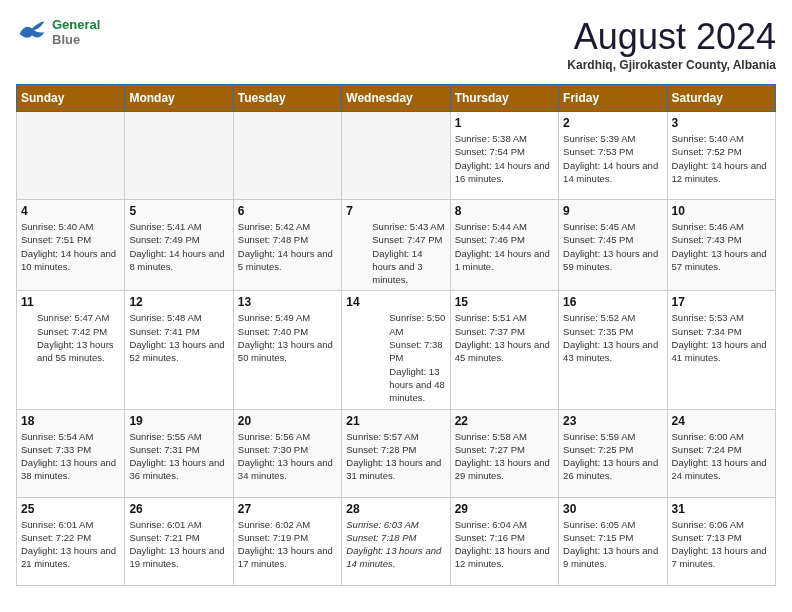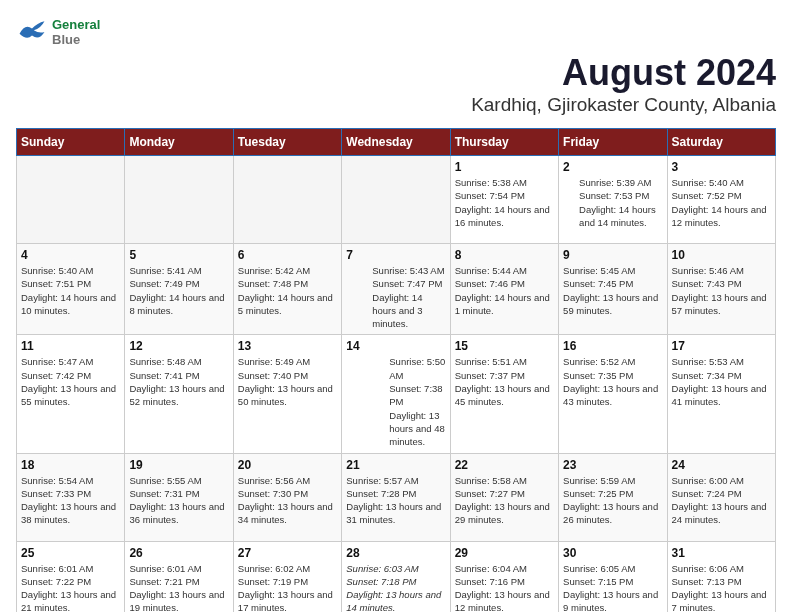--- a/index.html
+++ b/index.html
@@ -23,35 +23,35 @@
     }
     .logo-bird {
       width: 32px;
       height: 32px;
     }
     .title-area {
       text-align: right;
     }
     .month-title {
       font-size: 36px;
+      font-weight: normal;
+      color: #1a1a2e;
+    }
+    .subtitle {
+      font-size: 12px;
+      color: #333;
       font-weight: bold;
-      color: #1a1a2e;
-      margin-top: 36px;
-    }
-    .subtitle {
-      font-size: 19px;
-      color: #333;
     }
     .calendar {
       width: 100%;
       border-collapse: collapse;
       table-layout: fixed;
     }
     .calendar th {
-      background: #7f1d1d;
+      background: #a16207;
       color: #fff;
       font-size: 12px;
       font-weight: bold;
       padding: 6px 4px;
       text-align: left;
       border: 1px solid #2a6db5;
     }
     .calendar td {
       border: 1px solid #ccc;
       vertical-align: top;
@@ -121,21 +121,21 @@
         <td class="empty"></td>
         <td class="empty"></td>
         <td>
           <div class="day-num">1</div>
           <div class="day-info" style="white-space: pre-line;">Sunrise: 5:38 AM
 Sunset: 7:54 PM
 Daylight: 14 hours and 16 minutes.</div>
         </td>
         <td>
           <div class="day-num">2</div>
-          <div class="day-info" style="white-space: pre-line; margin-left: 16px;">Sunrise: 5:39 AM
+          <div class="day-info" style="white-space: pre-line;">Sunrise: 5:39 AM
 Sunset: 7:53 PM
 Daylight: 14 hours and 14 minutes.</div>
         </td>
         <td>
           <div class="day-num">3</div>
           <div class="day-info" style="white-space: pre-line;">Sunrise: 5:40 AM
 Sunset: 7:52 PM
 Daylight: 14 hours and 12 minutes.</div>
         </td>
       </tr>
@@ -179,21 +179,21 @@
         <td>
           <div class="day-num">10</div>
           <div class="day-info" style="white-space: pre-line;">Sunrise: 5:46 AM
 Sunset: 7:43 PM
 Daylight: 13 hours and 57 minutes.</div>
         </td>
       </tr>
       <tr class="row-odd">
         <td>
           <div class="day-num">11</div>
-          <div class="day-info" style="white-space: pre-line;">Sunrise: 5:47 AM
+          <div class="day-info" style="white-space: pre-line; margin-left: 16px;">Sunrise: 5:47 AM
 Sunset: 7:42 PM
 Daylight: 13 hours and 55 minutes.</div>
         </td>
         <td>
           <div class="day-num">12</div>
           <div class="day-info" style="white-space: pre-line;">Sunrise: 5:48 AM
 Sunset: 7:41 PM
 Daylight: 13 hours and 52 minutes.</div>
         </td>
         <td>

